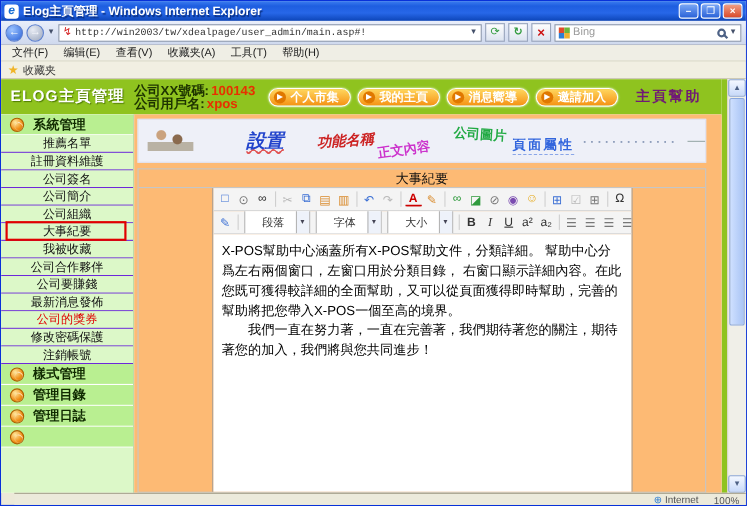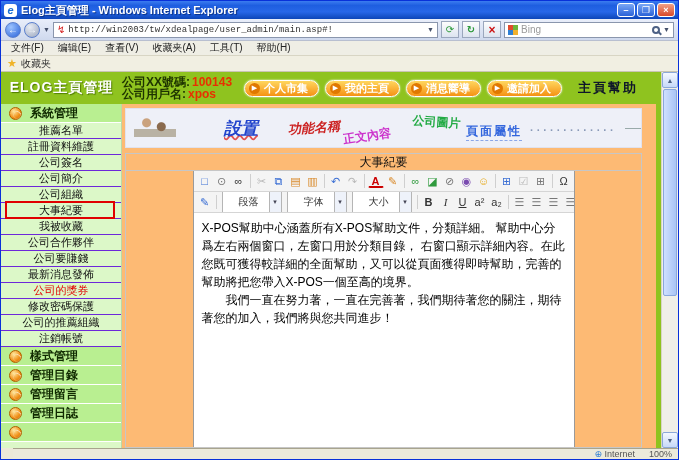--- a/index.html
+++ b/index.html
@@ -45,21 +45,21 @@
   .page { flex:1; display:flex; min-height:0; background:#fff; }
   .pagecol { flex:1; display:flex; flex-direction:column; min-width:0; border-right:5px solid #8fc31f; }
 
   .gheader { height:32px; flex:0 0 32px; background:#8fc31f; display:flex; align-items:center; }
   .gtitle { width:121px; color:#fff; font-weight:bold; font-size:14px; text-align:center; text-shadow:1px 1px 1px #4e7a00; letter-spacing:1px; }
   .ginfo { width:118px; font-size:12px; line-height:12px; color:#1d3300; font-weight:bold; white-space:nowrap; }
   .ginfo b { color:#e83000; margin-left:2px; font-weight:bold; }
   .gnav { display:flex; gap:6px; margin-left:4px; }
   .navbtn { height:17px; padding:0 10px 0 4px; border-radius:9px; background:linear-gradient(180deg,#ffd65e,#f59214); border:1px solid #fff; box-shadow:0 0 2px #ffffff; color:#fff; font-weight:bold; font-size:11px; display:flex; align-items:center; gap:4px; white-space:nowrap; }
   .playcirc { width:11px; height:11px; border-radius:50%; background:#e07800; color:#fff; font-size:7px; display:inline-flex; align-items:center; justify-content:center; }
-  .ghelp { margin-left:auto; margin-right:18px; color:#0f172a; font-weight:bold; font-size:13px; letter-spacing:2px; }
+  .ghelp { margin-left:auto; margin-right:18px; color:#701a75; font-weight:bold; font-size:13px; letter-spacing:2px; }
 
   .pagebody { flex:1; display:flex; min-height:0; }
 
   
   .sidebar { width:121px; flex:0 0 121px; background:#dcf8c8; border-right:1px solid #bcd8a6; overflow:hidden; display:flex; flex-direction:column; }
   .sb-h { height:19px; flex:0 0 19px; background:#b9ef91; border-bottom:1px solid #fff; display:flex; align-items:center; gap:8px; padding-left:8px; font-weight:bold; font-size:12px; color:#102a00; }
   .sb-ico { width:13px; height:13px; border-radius:50%; background:radial-gradient(circle at 35% 30%,#ffe9a0,#f09018 60%,#c86a00); border:1px solid #b06000; position:relative; flex:0 0 13px; }
   .sb-ico::after { content:""; position:absolute; left:3px; top:3px; width:6px; height:6px; border:1px solid #fff3; border-radius:50%; border-top-color:#fff9; transform:rotate(35deg); }
   .sb-i { height:16px; flex:0 0 16px; background:#dcf8c8; border-bottom:1px solid #6d28d9; display:flex; align-items:center; justify-content:center; font-size:11px; color:#111; }
   .sb-i.red span { color:#e00000; }
@@ -233,36 +233,29 @@
           <div class="sb-i">
               <span>最新消息發佈</span>
             </div>
           <div class="sb-i red">
               <span>公司的獎券</span>
             </div>
           <div class="sb-i">
               <span>修改密碼保護</span>
             </div>
           <div class="sb-i">
-              <span>公司的推薦組織</span>
-            </div>
-          <div class="sb-i">
               <span>注銷帳號</span>
             </div>
           <div class="sb-h">
               <span class="sb-ico"></span>
               <span>樣式管理</span>
             </div>
           <div class="sb-h">
               <span class="sb-ico"></span>
               <span>管理目錄</span>
-            </div>
-          <div class="sb-h">
-              <span class="sb-ico"></span>
-              <span>管理留言</span>
             </div>
           <div class="sb-h">
               <span class="sb-ico"></span>
               <span>管理日誌</span>
             </div>
           <div class="sb-h">
               <span class="sb-ico"></span>
             </div>
         </div>
 

